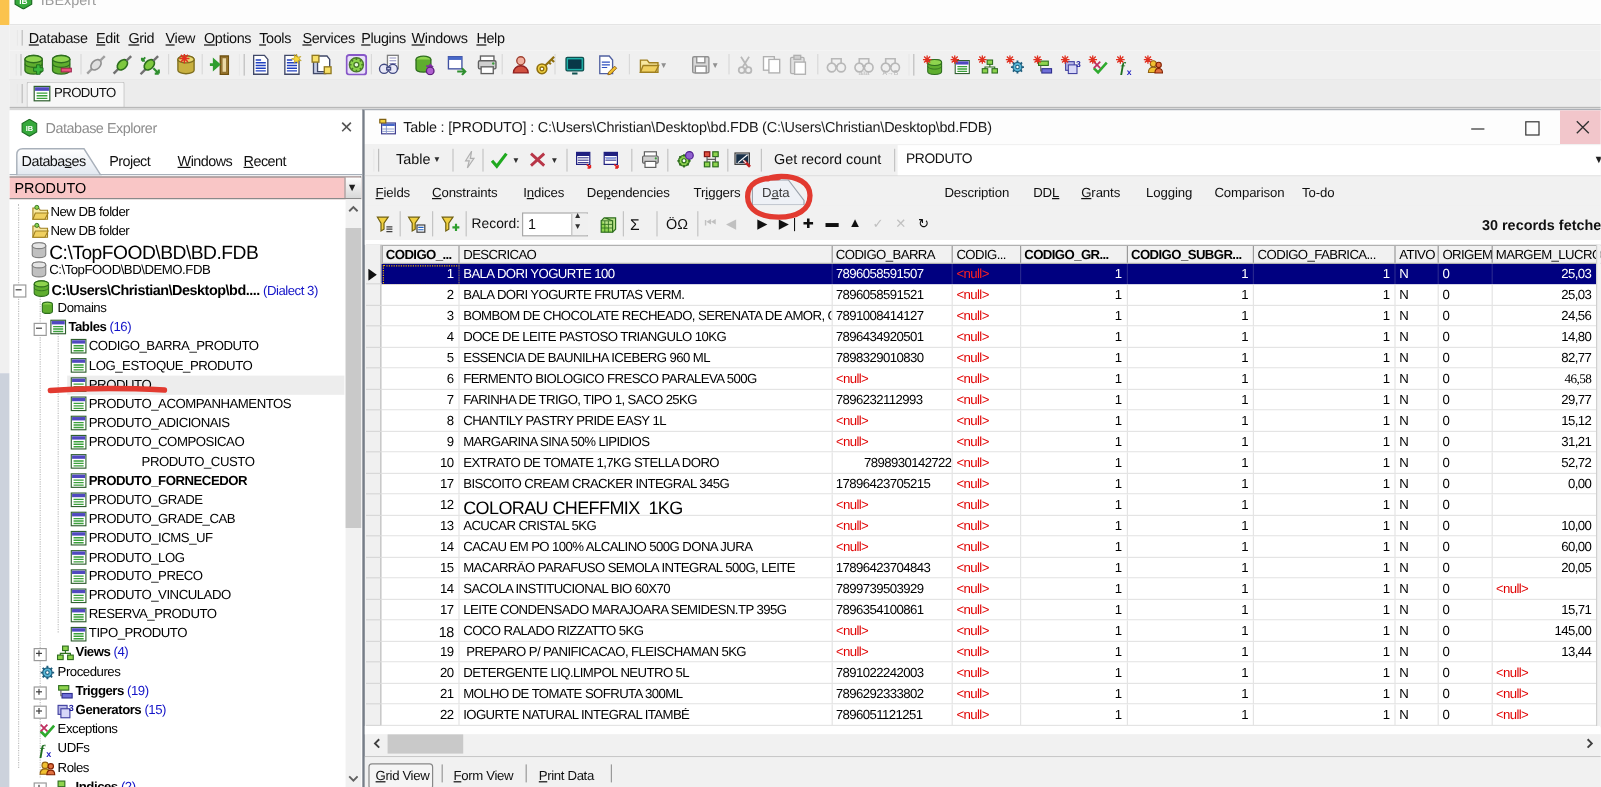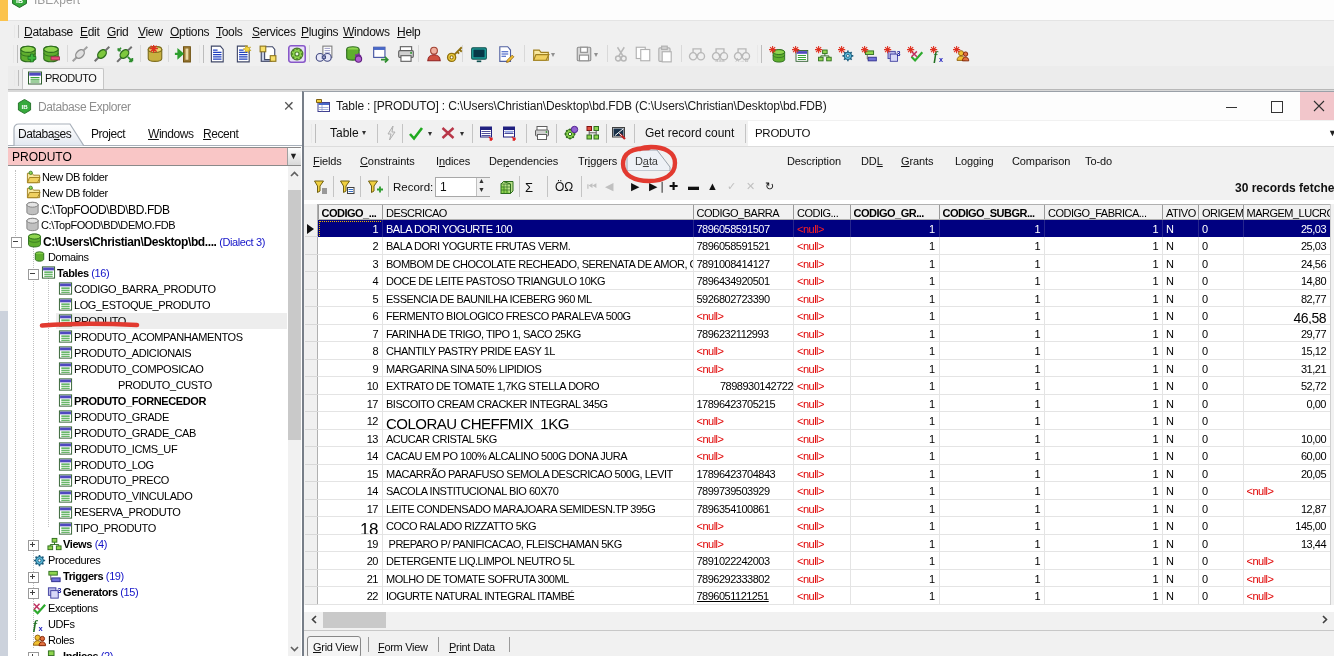--- a/index.html
+++ b/index.html
@@ -361,21 +361,21 @@
     <path d="M1.5 3.5h5l1.5 2h6.5v8H1.5z" fill="#f8e8a0" stroke="#a08020"></path>
     <path d="M1.5 13.5l2.2-5.5h11.3l-2.8 5.5z" fill="#f0d060" stroke="#a08020"></path>
     <circle cx="5" cy="3" r="1.8" fill="#8ed44e" stroke="#2e6e1e" stroke-width="0.8"></circle>
   </svg>
 <div class="t tr" style="left:42px;top:187.0px;font-size:11px;font-weight:normal;color:#000;">New DB folder</div>
 <svg class="ab" style="left:25px;top:201.44px;width:15px;height:15px;" viewBox="0 0 16 16">
     <ellipse cx="8" cy="4" rx="6" ry="2.6" fill="#d8d8d8" stroke="#808080"></ellipse>
     <path d="M2 4v8c0 1.5 2.7 2.6 6 2.6s6-1.1 6-2.6V4" fill="#c0c0c0" stroke="#808080"></path>
     <ellipse cx="8" cy="4" rx="6" ry="2.6" fill="#e4e4e4" stroke="#808080"></ellipse>
   </svg>
-<div class="t tr" style="left:41px;top:202.9px;font-size:12px;font-weight:normal;color:#000;">C:\TopFOOD\BD\BD.FDB</div>
+<div class="t tr" style="left:41px;top:202.9px;font-size:16px;font-weight:normal;color:#000;">C:\TopFOOD\BD\BD.FDB</div>
 <svg class="ab" style="left:25px;top:217.41px;width:15px;height:15px;" viewBox="0 0 16 16">
     <ellipse cx="8" cy="4" rx="6" ry="2.6" fill="#d8d8d8" stroke="#808080"></ellipse>
     <path d="M2 4v8c0 1.5 2.7 2.6 6 2.6s6-1.1 6-2.6V4" fill="#c0c0c0" stroke="#808080"></path>
     <ellipse cx="8" cy="4" rx="6" ry="2.6" fill="#e4e4e4" stroke="#808080"></ellipse>
   </svg>
 <div class="t tr" style="left:41px;top:218.9px;font-size:11px;font-weight:normal;color:#000;">C:\TopFOOD\BD\DEMO.FDB</div>
 <svg class="ab" style="left:27px;top:233.38px;width:15px;height:15px;" viewBox="0 0 16 16">
     <ellipse cx="8" cy="3.8" rx="6.4" ry="2.7" fill="#7ec83e" stroke="#2e6e1e"></ellipse>
     <path d="M1.6 3.8v8.4c0 1.5 2.9 2.7 6.4 2.7s6.4-1.2 6.4-2.7V3.8" fill="#5fae2e" stroke="#2e6e1e"></path>
     <ellipse cx="8" cy="3.8" rx="6.4" ry="2.7" fill="#8ed44e" stroke="#2e6e1e"></ellipse>
@@ -821,21 +821,21 @@
 <div class="ab" style="left:938.5px;top:272.0px;width:1px;height:17.5px;background:#e4e4e4;"></div>
 <div class="ab" style="left:1044.0px;top:272.0px;width:1px;height:17.5px;background:#e4e4e4;"></div>
 <div class="ab" style="left:1162.0px;top:272.0px;width:1px;height:17.5px;background:#e4e4e4;"></div>
 <div class="ab" style="left:1198.0px;top:272.0px;width:1px;height:17.5px;background:#e4e4e4;"></div>
 <div class="ab" style="left:1242.5px;top:272.0px;width:1px;height:17.5px;background:#e4e4e4;"></div>
 <div class="ab" style="left:1330.0px;top:272.0px;width:1px;height:17.5px;background:#e4e4e4;"></div>
 <div class="ab" style="left:317.5px;top:289.5px;width:1012.5px;height:17.5px;background:#fff;"></div>
 <div class="ab" style="left:305px;top:306.0px;width:12.5px;height:1px;background:#d8d8d8;"></div>
 <div class="t g" style="left:317.5px;top:292.5px;width:60.5px;text-align:right;font-size:11px;color:#000;">5</div>
 <div class="t g" style="left:386.0px;top:292.5px;width:306.5px;overflow:hidden;font-size:11px;color:#000;">ESSENCIA DE BAUNILHA ICEBERG 960 ML</div>
-<div class="t g" style="left:696.5px;top:292.5px;width:96.5px;overflow:hidden;font-size:11px;color:#000;">5926802723390</div>
+<div class="t g" style="left:696.5px;top:292.5px;width:96.5px;overflow:hidden;font-size:11px;color:#000;">7898329010830</div>
 <div class="t g" style="left:797.0px;top:292.5px;width:52.5px;overflow:hidden;font-size:11px;color:#e00000;">&lt;null&gt;</div>
 <div class="t g" style="left:849.5px;top:292.5px;width:85.0px;text-align:right;font-size:11px;color:#000;">1</div>
 <div class="t g" style="left:938.5px;top:292.5px;width:101.5px;text-align:right;font-size:11px;color:#000;">1</div>
 <div class="t g" style="left:1044.0px;top:292.5px;width:114.0px;text-align:right;font-size:11px;color:#000;">1</div>
 <div class="t g" style="left:1166.0px;top:292.5px;width:32.0px;overflow:hidden;font-size:11px;color:#000;">N</div>
 <div class="t g" style="left:1202.0px;top:292.5px;width:40.5px;overflow:hidden;font-size:11px;color:#000;">0</div>
 <div class="t g" style="left:1242.5px;top:292.5px;width:83.5px;text-align:right;font-size:11px;color:#000;">82,77</div>
 <div class="ab" style="left:317.5px;top:306.0px;width:1012.5px;height:1px;background:#e4e4e4;"></div>
 <div class="ab" style="left:382.0px;top:289.5px;width:1px;height:17.5px;background:#e4e4e4;"></div>
 <div class="ab" style="left:692.5px;top:289.5px;width:1px;height:17.5px;background:#e4e4e4;"></div>
@@ -851,21 +851,21 @@
 <div class="ab" style="left:305px;top:323.5px;width:12.5px;height:1px;background:#d8d8d8;"></div>
 <div class="t g" style="left:317.5px;top:310.0px;width:60.5px;text-align:right;font-size:11px;color:#000;">6</div>
 <div class="t g" style="left:386.0px;top:310.0px;width:306.5px;overflow:hidden;font-size:11px;color:#000;">FERMENTO BIOLOGICO FRESCO PARALEVA 500G</div>
 <div class="t g" style="left:696.5px;top:310.0px;width:96.5px;overflow:hidden;font-size:11px;color:#e00000;">&lt;null&gt;</div>
 <div class="t g" style="left:797.0px;top:310.0px;width:52.5px;overflow:hidden;font-size:11px;color:#e00000;">&lt;null&gt;</div>
 <div class="t g" style="left:849.5px;top:310.0px;width:85.0px;text-align:right;font-size:11px;color:#000;">1</div>
 <div class="t g" style="left:938.5px;top:310.0px;width:101.5px;text-align:right;font-size:11px;color:#000;">1</div>
 <div class="t g" style="left:1044.0px;top:310.0px;width:114.0px;text-align:right;font-size:11px;color:#000;">1</div>
 <div class="t g" style="left:1166.0px;top:310.0px;width:32.0px;overflow:hidden;font-size:11px;color:#000;">N</div>
 <div class="t g" style="left:1202.0px;top:310.0px;width:40.5px;overflow:hidden;font-size:11px;color:#000;">0</div>
-<div class="t g" style="left:1242.5px;top:310.0px;width:83.5px;text-align:right;font-size:14px;color:#000;">46,58</div>
+<div class="t g" style="left:1242.5px;top:310.0px;width:83.5px;text-align:right;font-size:11px;color:#000;font-family:Liberation Serif, serif;">46,58</div>
 <div class="ab" style="left:317.5px;top:323.5px;width:1012.5px;height:1px;background:#e4e4e4;"></div>
 <div class="ab" style="left:382.0px;top:307.0px;width:1px;height:17.5px;background:#e4e4e4;"></div>
 <div class="ab" style="left:692.5px;top:307.0px;width:1px;height:17.5px;background:#e4e4e4;"></div>
 <div class="ab" style="left:793.0px;top:307.0px;width:1px;height:17.5px;background:#e4e4e4;"></div>
 <div class="ab" style="left:849.5px;top:307.0px;width:1px;height:17.5px;background:#e4e4e4;"></div>
 <div class="ab" style="left:938.5px;top:307.0px;width:1px;height:17.5px;background:#e4e4e4;"></div>
 <div class="ab" style="left:1044.0px;top:307.0px;width:1px;height:17.5px;background:#e4e4e4;"></div>
 <div class="ab" style="left:1162.0px;top:307.0px;width:1px;height:17.5px;background:#e4e4e4;"></div>
 <div class="ab" style="left:1198.0px;top:307.0px;width:1px;height:17.5px;background:#e4e4e4;"></div>
 <div class="ab" style="left:1242.5px;top:307.0px;width:1px;height:17.5px;background:#e4e4e4;"></div>
@@ -1050,21 +1050,21 @@
 <div class="ab" style="left:849.5px;top:447.0px;width:1px;height:17.5px;background:#e4e4e4;"></div>
 <div class="ab" style="left:938.5px;top:447.0px;width:1px;height:17.5px;background:#e4e4e4;"></div>
 <div class="ab" style="left:1044.0px;top:447.0px;width:1px;height:17.5px;background:#e4e4e4;"></div>
 <div class="ab" style="left:1162.0px;top:447.0px;width:1px;height:17.5px;background:#e4e4e4;"></div>
 <div class="ab" style="left:1198.0px;top:447.0px;width:1px;height:17.5px;background:#e4e4e4;"></div>
 <div class="ab" style="left:1242.5px;top:447.0px;width:1px;height:17.5px;background:#e4e4e4;"></div>
 <div class="ab" style="left:1330.0px;top:447.0px;width:1px;height:17.5px;background:#e4e4e4;"></div>
 <div class="ab" style="left:317.5px;top:464.5px;width:1012.5px;height:17.5px;background:#fff;"></div>
 <div class="ab" style="left:305px;top:481.0px;width:12.5px;height:1px;background:#d8d8d8;"></div>
 <div class="t g" style="left:317.5px;top:467.5px;width:60.5px;text-align:right;font-size:11px;color:#000;">15</div>
-<div class="t g" style="left:386.0px;top:467.5px;width:306.5px;overflow:hidden;font-size:11px;color:#000;">MACARRÃO PARAFUSO SEMOLA DESCRICAO 500G, LEVIT</div>
+<div class="t g" style="left:386.0px;top:467.5px;width:306.5px;overflow:hidden;font-size:11px;color:#000;">MACARRÃO PARAFUSO SEMOLA INTEGRAL 500G, LEITE</div>
 <div class="t g" style="left:696.5px;top:467.5px;width:96.5px;overflow:hidden;font-size:11px;color:#000;">17896423704843</div>
 <div class="t g" style="left:797.0px;top:467.5px;width:52.5px;overflow:hidden;font-size:11px;color:#e00000;">&lt;null&gt;</div>
 <div class="t g" style="left:849.5px;top:467.5px;width:85.0px;text-align:right;font-size:11px;color:#000;">1</div>
 <div class="t g" style="left:938.5px;top:467.5px;width:101.5px;text-align:right;font-size:11px;color:#000;">1</div>
 <div class="t g" style="left:1044.0px;top:467.5px;width:114.0px;text-align:right;font-size:11px;color:#000;">1</div>
 <div class="t g" style="left:1166.0px;top:467.5px;width:32.0px;overflow:hidden;font-size:11px;color:#000;">N</div>
 <div class="t g" style="left:1202.0px;top:467.5px;width:40.5px;overflow:hidden;font-size:11px;color:#000;">0</div>
 <div class="t g" style="left:1242.5px;top:467.5px;width:83.5px;text-align:right;font-size:11px;color:#000;">20,05</div>
 <div class="ab" style="left:317.5px;top:481.0px;width:1012.5px;height:1px;background:#e4e4e4;"></div>
 <div class="ab" style="left:382.0px;top:464.5px;width:1px;height:17.5px;background:#e4e4e4;"></div>
@@ -1104,35 +1104,35 @@
 <div class="ab" style="left:305px;top:516.0px;width:12.5px;height:1px;background:#d8d8d8;"></div>
 <div class="t g" style="left:317.5px;top:502.5px;width:60.5px;text-align:right;font-size:11px;color:#000;">17</div>
 <div class="t g" style="left:386.0px;top:502.5px;width:306.5px;overflow:hidden;font-size:11px;color:#000;">LEITE CONDENSADO MARAJOARA SEMIDESN.TP 395G</div>
 <div class="t g" style="left:696.5px;top:502.5px;width:96.5px;overflow:hidden;font-size:11px;color:#000;">7896354100861</div>
 <div class="t g" style="left:797.0px;top:502.5px;width:52.5px;overflow:hidden;font-size:11px;color:#e00000;">&lt;null&gt;</div>
 <div class="t g" style="left:849.5px;top:502.5px;width:85.0px;text-align:right;font-size:11px;color:#000;">1</div>
 <div class="t g" style="left:938.5px;top:502.5px;width:101.5px;text-align:right;font-size:11px;color:#000;">1</div>
 <div class="t g" style="left:1044.0px;top:502.5px;width:114.0px;text-align:right;font-size:11px;color:#000;">1</div>
 <div class="t g" style="left:1166.0px;top:502.5px;width:32.0px;overflow:hidden;font-size:11px;color:#000;">N</div>
 <div class="t g" style="left:1202.0px;top:502.5px;width:40.5px;overflow:hidden;font-size:11px;color:#000;">0</div>
-<div class="t g" style="left:1242.5px;top:502.5px;width:83.5px;text-align:right;font-size:11px;color:#000;">12,87</div>
+<div class="t g" style="left:1242.5px;top:502.5px;width:83.5px;text-align:right;font-size:11px;color:#000;">15,71</div>
 <div class="ab" style="left:317.5px;top:516.0px;width:1012.5px;height:1px;background:#e4e4e4;"></div>
 <div class="ab" style="left:382.0px;top:499.5px;width:1px;height:17.5px;background:#e4e4e4;"></div>
 <div class="ab" style="left:692.5px;top:499.5px;width:1px;height:17.5px;background:#e4e4e4;"></div>
 <div class="ab" style="left:793.0px;top:499.5px;width:1px;height:17.5px;background:#e4e4e4;"></div>
 <div class="ab" style="left:849.5px;top:499.5px;width:1px;height:17.5px;background:#e4e4e4;"></div>
 <div class="ab" style="left:938.5px;top:499.5px;width:1px;height:17.5px;background:#e4e4e4;"></div>
 <div class="ab" style="left:1044.0px;top:499.5px;width:1px;height:17.5px;background:#e4e4e4;"></div>
 <div class="ab" style="left:1162.0px;top:499.5px;width:1px;height:17.5px;background:#e4e4e4;"></div>
 <div class="ab" style="left:1198.0px;top:499.5px;width:1px;height:17.5px;background:#e4e4e4;"></div>
 <div class="ab" style="left:1242.5px;top:499.5px;width:1px;height:17.5px;background:#e4e4e4;"></div>
 <div class="ab" style="left:1330.0px;top:499.5px;width:1px;height:17.5px;background:#e4e4e4;"></div>
 <div class="ab" style="left:317.5px;top:517.0px;width:1012.5px;height:17.5px;background:#fff;"></div>
 <div class="ab" style="left:305px;top:533.5px;width:12.5px;height:1px;background:#d8d8d8;"></div>
-<div class="t g" style="left:317.5px;top:520.0px;width:60.5px;text-align:right;font-size:17px;color:#000;">18</div>
+<div class="t g" style="left:317.5px;top:520.0px;width:60.5px;text-align:right;font-size:12px;color:#000;">18</div>
 <div class="t g" style="left:386.0px;top:520.0px;width:306.5px;overflow:hidden;font-size:11px;color:#000;">COCO RALADO RIZZATTO 5KG</div>
 <div class="t g" style="left:696.5px;top:520.0px;width:96.5px;overflow:hidden;font-size:11px;color:#e00000;">&lt;null&gt;</div>
 <div class="t g" style="left:797.0px;top:520.0px;width:52.5px;overflow:hidden;font-size:11px;color:#e00000;">&lt;null&gt;</div>
 <div class="t g" style="left:849.5px;top:520.0px;width:85.0px;text-align:right;font-size:11px;color:#000;">1</div>
 <div class="t g" style="left:938.5px;top:520.0px;width:101.5px;text-align:right;font-size:11px;color:#000;">1</div>
 <div class="t g" style="left:1044.0px;top:520.0px;width:114.0px;text-align:right;font-size:11px;color:#000;">1</div>
 <div class="t g" style="left:1166.0px;top:520.0px;width:32.0px;overflow:hidden;font-size:11px;color:#000;">N</div>
 <div class="t g" style="left:1202.0px;top:520.0px;width:40.5px;overflow:hidden;font-size:11px;color:#000;">0</div>
 <div class="t g" style="left:1242.5px;top:520.0px;width:83.5px;text-align:right;font-size:11px;color:#000;">145,00</div>
 <div class="ab" style="left:317.5px;top:533.5px;width:1012.5px;height:1px;background:#e4e4e4;"></div>
@@ -1212,21 +1212,21 @@
 <div class="ab" style="left:938.5px;top:569.5px;width:1px;height:17.5px;background:#e4e4e4;"></div>
 <div class="ab" style="left:1044.0px;top:569.5px;width:1px;height:17.5px;background:#e4e4e4;"></div>
 <div class="ab" style="left:1162.0px;top:569.5px;width:1px;height:17.5px;background:#e4e4e4;"></div>
 <div class="ab" style="left:1198.0px;top:569.5px;width:1px;height:17.5px;background:#e4e4e4;"></div>
 <div class="ab" style="left:1242.5px;top:569.5px;width:1px;height:17.5px;background:#e4e4e4;"></div>
 <div class="ab" style="left:1330.0px;top:569.5px;width:1px;height:17.5px;background:#e4e4e4;"></div>
 <div class="ab" style="left:317.5px;top:587.0px;width:1012.5px;height:17.5px;background:#fff;"></div>
 <div class="ab" style="left:305px;top:603.5px;width:12.5px;height:1px;background:#d8d8d8;"></div>
 <div class="t g" style="left:317.5px;top:590.0px;width:60.5px;text-align:right;font-size:11px;color:#000;">22</div>
 <div class="t g" style="left:386.0px;top:590.0px;width:306.5px;overflow:hidden;font-size:11px;color:#000;">IOGURTE NATURAL INTEGRAL ITAMBÉ</div>
-<div class="t g" style="left:696.5px;top:590.0px;width:96.5px;overflow:hidden;font-size:11px;color:#000;text-decoration:underline;">7896051121251</div>
+<div class="t g" style="left:696.5px;top:590.0px;width:96.5px;overflow:hidden;font-size:11px;color:#000;">7896051121251</div>
 <div class="t g" style="left:797.0px;top:590.0px;width:52.5px;overflow:hidden;font-size:11px;color:#e00000;">&lt;null&gt;</div>
 <div class="t g" style="left:849.5px;top:590.0px;width:85.0px;text-align:right;font-size:11px;color:#000;">1</div>
 <div class="t g" style="left:938.5px;top:590.0px;width:101.5px;text-align:right;font-size:11px;color:#000;">1</div>
 <div class="t g" style="left:1044.0px;top:590.0px;width:114.0px;text-align:right;font-size:11px;color:#000;">1</div>
 <div class="t g" style="left:1166.0px;top:590.0px;width:32.0px;overflow:hidden;font-size:11px;color:#000;">N</div>
 <div class="t g" style="left:1202.0px;top:590.0px;width:40.5px;overflow:hidden;font-size:11px;color:#000;">0</div>
 <div class="t g" style="left:1246.5px;top:590.0px;width:83.5px;overflow:hidden;font-size:11px;color:#e00000;">&lt;null&gt;</div>
 <div class="ab" style="left:317.5px;top:603.5px;width:1012.5px;height:1px;background:#e4e4e4;"></div>
 <div class="ab" style="left:382.0px;top:587.0px;width:1px;height:17.5px;background:#e4e4e4;"></div>
 <div class="ab" style="left:692.5px;top:587.0px;width:1px;height:17.5px;background:#e4e4e4;"></div>

